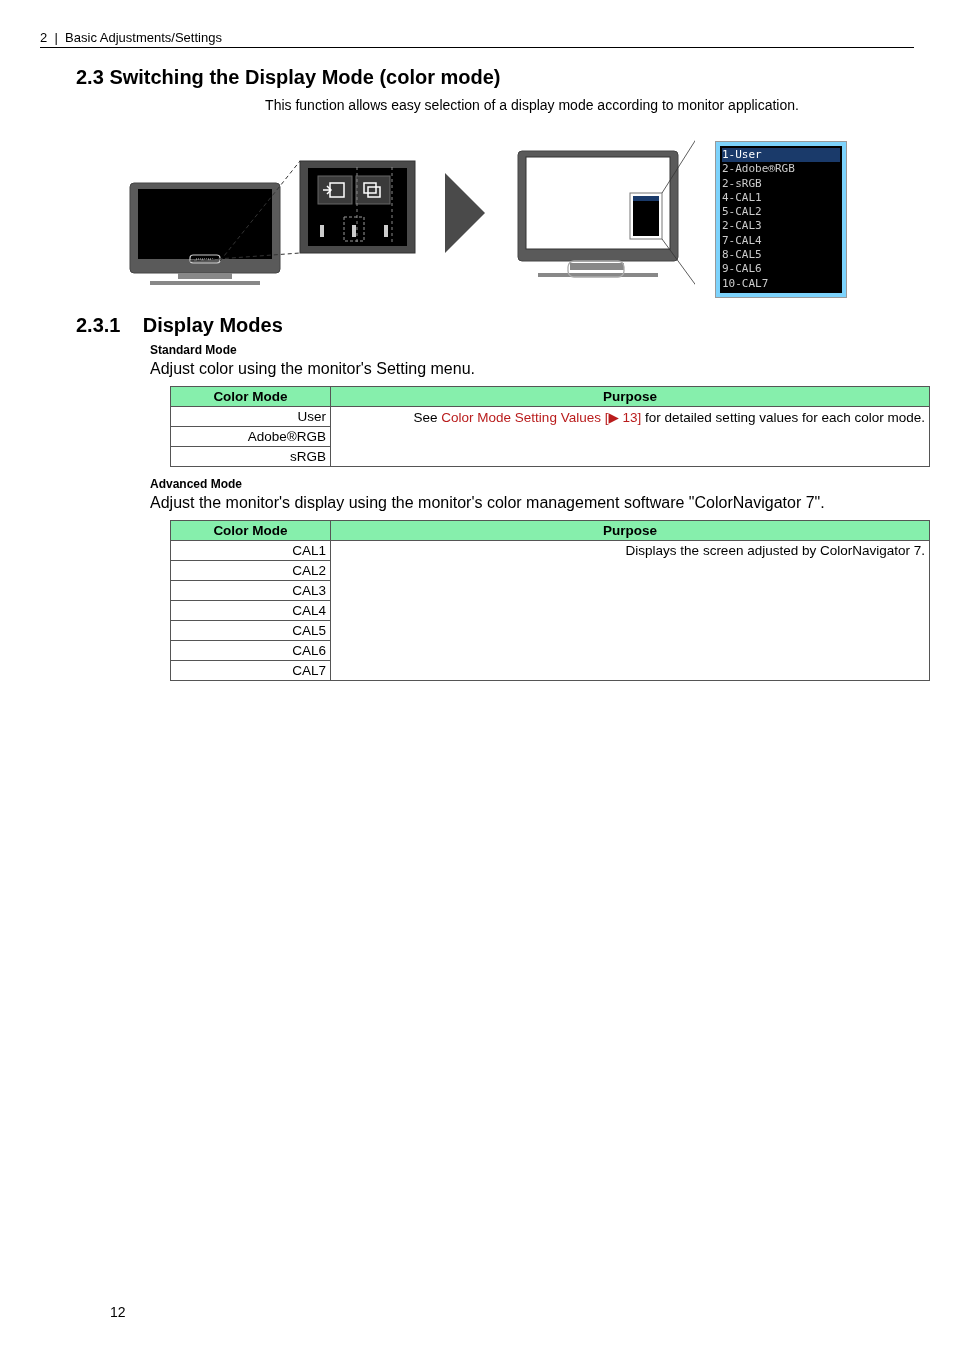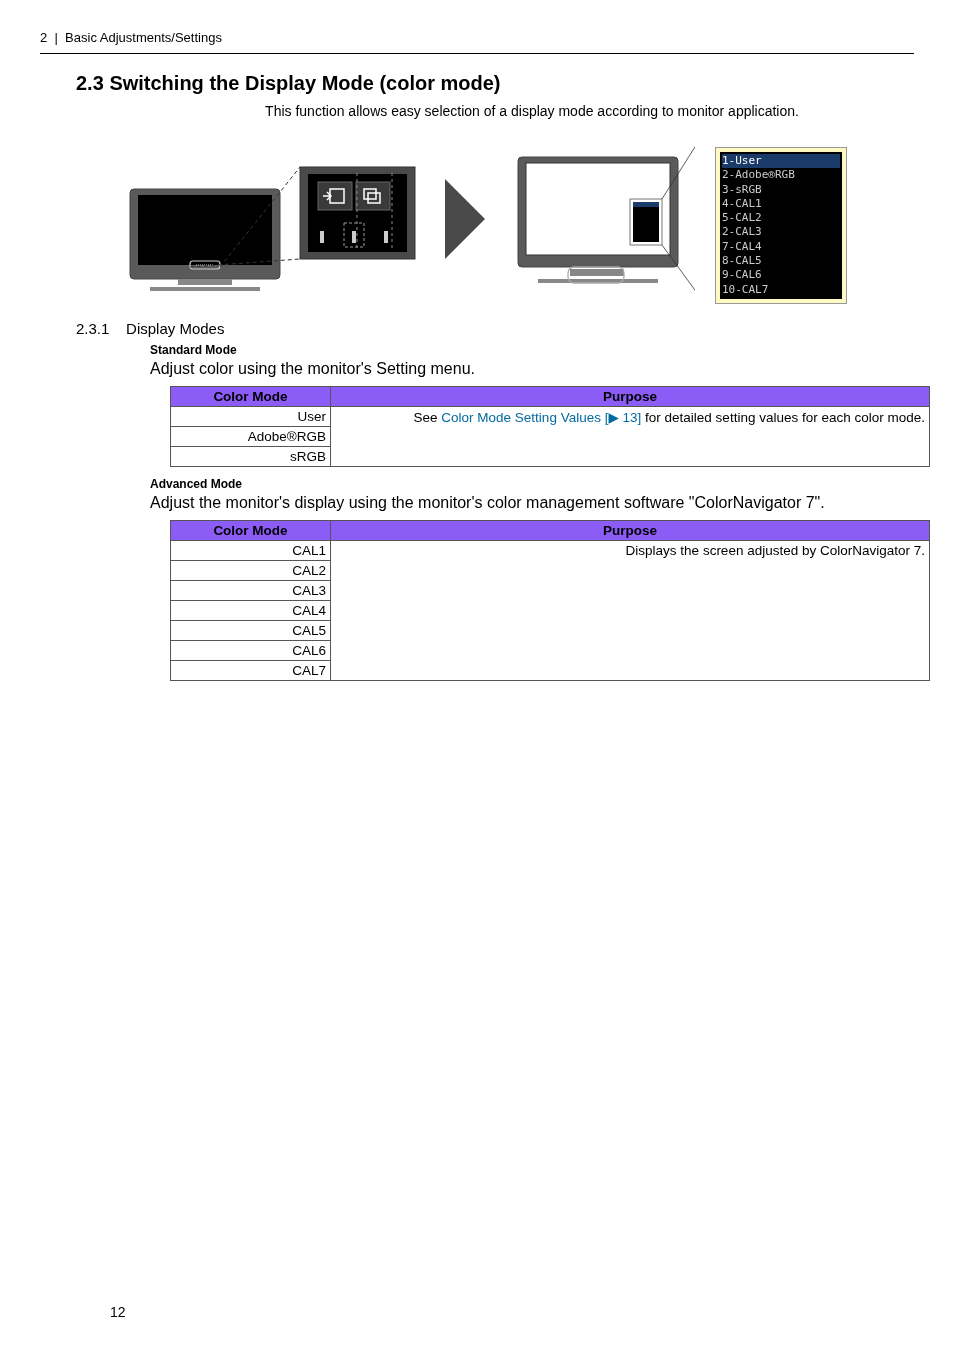--- a/index.html
+++ b/index.html
@@ -8,21 +8,21 @@
     font-size: 14px;
     color: #000;
     background: #fff;
     width: 954px;
     height: 1350px;
     position: relative;
     padding: 30px 40px 30px 40px;
   }
   .header-line {
     border-bottom: 1px solid #000;
-    padding-bottom: 8px;
+    padding-bottom: 2px;
     margin-bottom: 18px;
     font-size: 13px;
   }
   h2.section-title {
     font-size: 20px;
     font-weight: bold;
     margin-left: 36px;
     margin-bottom: 8px;
   }
   .intro-text {
@@ -32,22 +32,22 @@
     text-align: center;
   }
   .diagram-area {
     margin-left: 80px;
     margin-bottom: 16px;
     display: flex;
     align-items: center;
     gap: 20px;
   }
   .subsection-heading {
-    font-size: 15px;
-    font-weight: normal;
+    font-size: 20px;
+    font-weight: bold;
     margin-left: 36px;
     margin-top: 12px;
     margin-bottom: 4px;
   }
   .mode-heading {
     font-size: 12px;
     font-weight: bold;
     margin-left: 110px;
     margin-bottom: 3px;
     margin-top: 6px;
@@ -64,36 +64,36 @@
     font-size: 13.5px;
     margin-bottom: 10px;
   }
   table.data th, table.data td {
     border: 1px solid #555;
     padding: 2px 4px;
     vertical-align: top;
     text-align: right;
   }
   table.data th {
-    background: #8b5cf6;
+    background: #86efac;
     text-align: center;
     font-weight: bold;
   }
   .col-mode { width: 160px; }
-  .purpose-link { color: #0369a1; }
+  .purpose-link { color: #b91c1c; }
   .page-number {
     position: absolute;
     left: 110px;
     bottom: 30px;
     font-size: 14px;
   }
   
   .osd-box {
     border: 1px solid #999;
-    background: #fef9c3;
+    background: #7dd3fc;
     padding: 4px;
     font-family: monospace;
     font-size: 11px;
     line-height: 1.3;
     width: 132px;
     margin-top: 12px;
   }
   .osd-inner {
     background: #000;
     color: #ccc;
@@ -173,21 +173,21 @@
     <rect x="123" y="63" width="26" height="5" fill="#1a3a6a"></rect>
 
     <line x1="152" y1="60" x2="190" y2="0" stroke="#333" stroke-width="0.8"></line>
     <line x1="152" y1="106" x2="190" y2="158" stroke="#333" stroke-width="0.8"></line>
   </svg>
 
   <div class="osd-box">
     <div class="osd-inner">
       <div class="osd-sel">1-User</div>
       <div>2-Adobe®RGB</div>
-      <div>3-sRGB</div>
+      <div>2-sRGB</div>
       <div>4-CAL1</div>
       <div>5-CAL2</div>
       <div>2-CAL3</div>
       <div>7-CAL4</div>
       <div>8-CAL5</div>
       <div>9-CAL6</div>
       <div>10-CAL7</div>
     </div>
   </div>
 </div>

